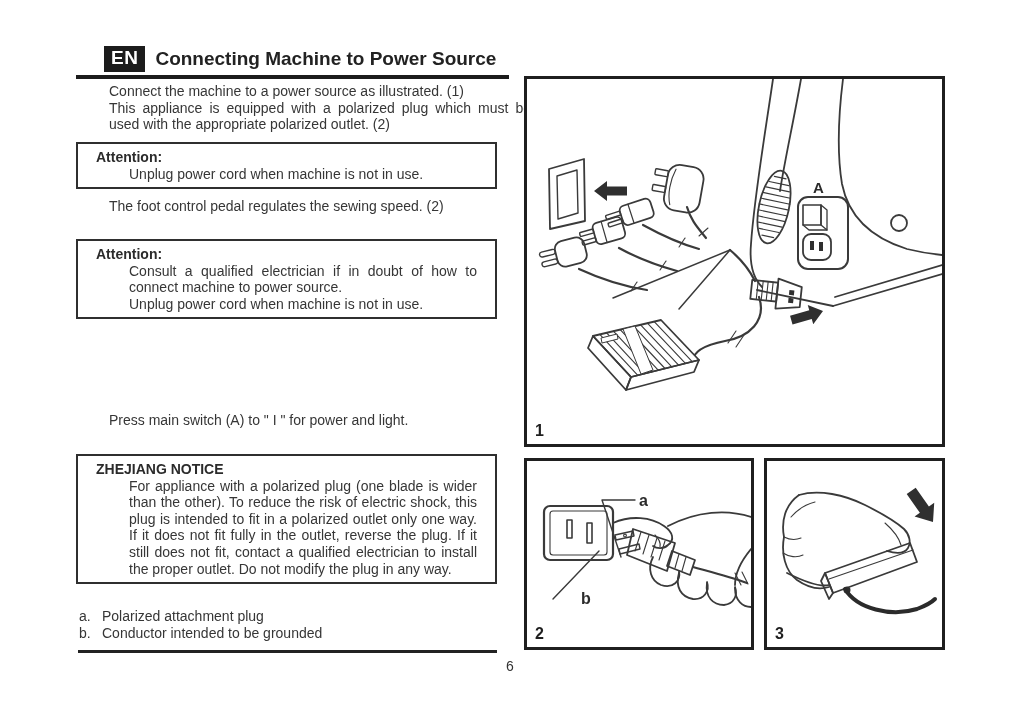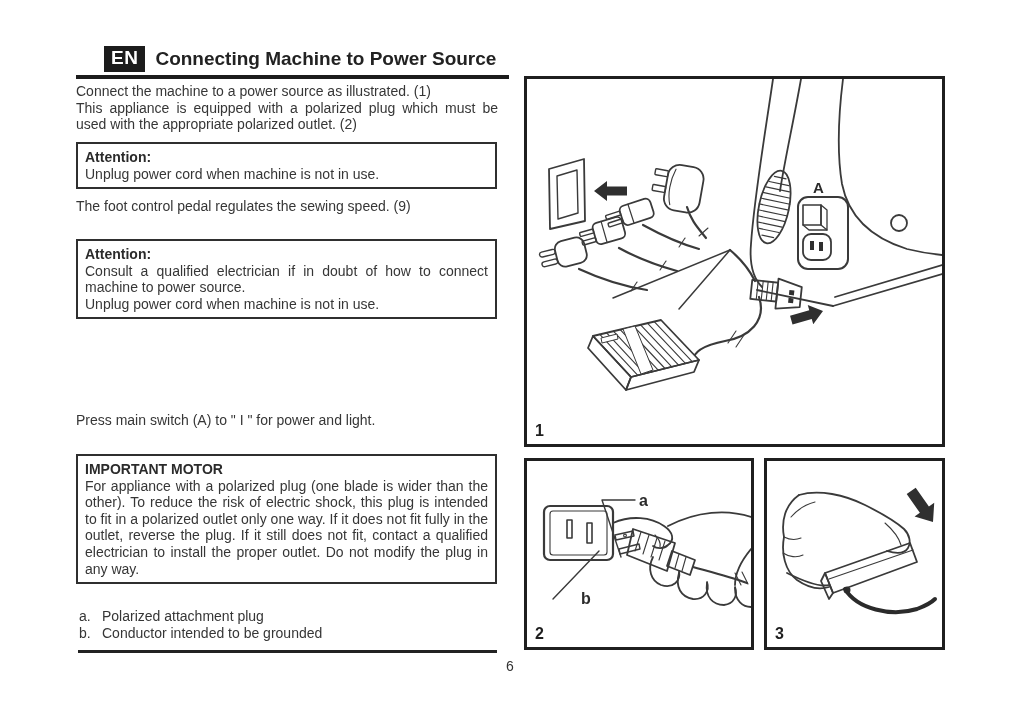--- a/index.html
+++ b/index.html
@@ -1,22 +1,22 @@
 <!DOCTYPE html>
 <html><head>
 <meta charset="utf-8">
 <style>
   html,body{margin:0;padding:0;background:#e8e8e8;}
   .page{position:relative;width:1024px;height:722px;background:#ffffff;
         font-family:"Liberation Sans",sans-serif;color:#333;overflow:hidden;}
   .abs{position:absolute;}
   p{margin:0;}
-  .body-text{font-size:14px;line-height:16.6px;text-align:justify;color:#363636;}
+  .body-text{font-size:14px;line-height:16.6px;text-align:justify;color:#363636;margin-left:33px;}
   .heading{font-weight:bold;font-size:14px;line-height:16.6px;color:#2b2b2b;}
-  .note-box{border:2px solid #2f2f2f;padding:5px 7px;width:421px;box-sizing:border-box;background:#fff;}
+  .note-box{border:2px solid #2f2f2f;padding:5px 18px;width:421px;box-sizing:border-box;background:#fff;}
   .title-row{display:flex;align-items:center;gap:10px;padding-left:28px;}
   .en-badge{background:#1c1c1c;color:#fff;font-weight:bold;font-size:19px;
             padding:1px 7px 3px 7px;letter-spacing:.5px;line-height:22px;}
   .page-title{font-weight:bold;font-size:19px;color:#222;white-space:nowrap;}
   .title-underline{height:4px;background:#1c1c1c;margin-top:3px;}
   .legend-row{display:flex;font-size:14px;line-height:16.5px;color:#363636;}
   .legend-key{width:23px;}
   .footer-rule{height:3px;background:#222;}
   .page-num{font-size:14px;color:#333;text-align:center;}
   .fig-box{position:absolute;border:3px solid #1f1f1f;box-sizing:border-box;background:#fff;}
@@ -48,35 +48,35 @@
     <p>Connect the machine to a power source as illustrated. (1)</p>
     <p>This appliance is equipped with a polarized plug which must be used with the appropriate polarized outlet. (2)</p>
   </div>
 
   <div class="abs note-box" style="left:76px;top:142px;">
     <p class="heading">Attention:</p>
     <p class="body-text">Unplug power cord when machine is not in use.</p>
   </div>
 
   <div class="abs" style="left:76px;top:198px;width:422px;">
-    <p class="body-text">The foot control pedal regulates the sewing speed. (9)</p>
+    <p class="body-text">The foot control pedal regulates the sewing speed. (2)</p>
   </div>
 
   <div class="abs note-box" style="left:76px;top:239px;">
     <p class="heading">Attention:</p>
     <p class="body-text">Consult a qualified electrician if in doubt of how to connect machine to power source.</p>
     <p class="body-text">Unplug power cord when machine is not in use.</p>
   </div>
 
   <div class="abs" style="left:76px;top:412px;width:422px;">
     <p class="body-text">Press main switch (A) to " I " for power and light.</p>
   </div>
 
   <div class="abs note-box" style="left:76px;top:454px;">
-    <p class="heading">IMPORTANT MOTOR</p>
+    <p class="heading">ZHEJIANG NOTICE</p>
     <p class="body-text">For appliance with a polarized plug (one blade is wider than the other). To reduce the risk of electric shock, this plug is intended to fit in a polarized outlet only one way. If it does not fit fully in the outlet, reverse the plug. If it still does not fit, contact a qualified electrician to install the proper outlet. Do not modify the plug in any way.</p>
   </div>
 
   <div class="abs" style="left:79px;top:608px;width:422px;">
     <div class="legend-row">
       <span class="legend-key">a.</span>
       <span>Polarized attachment plug</span>
     </div>
     <div class="legend-row">
       <span class="legend-key">b.</span>

